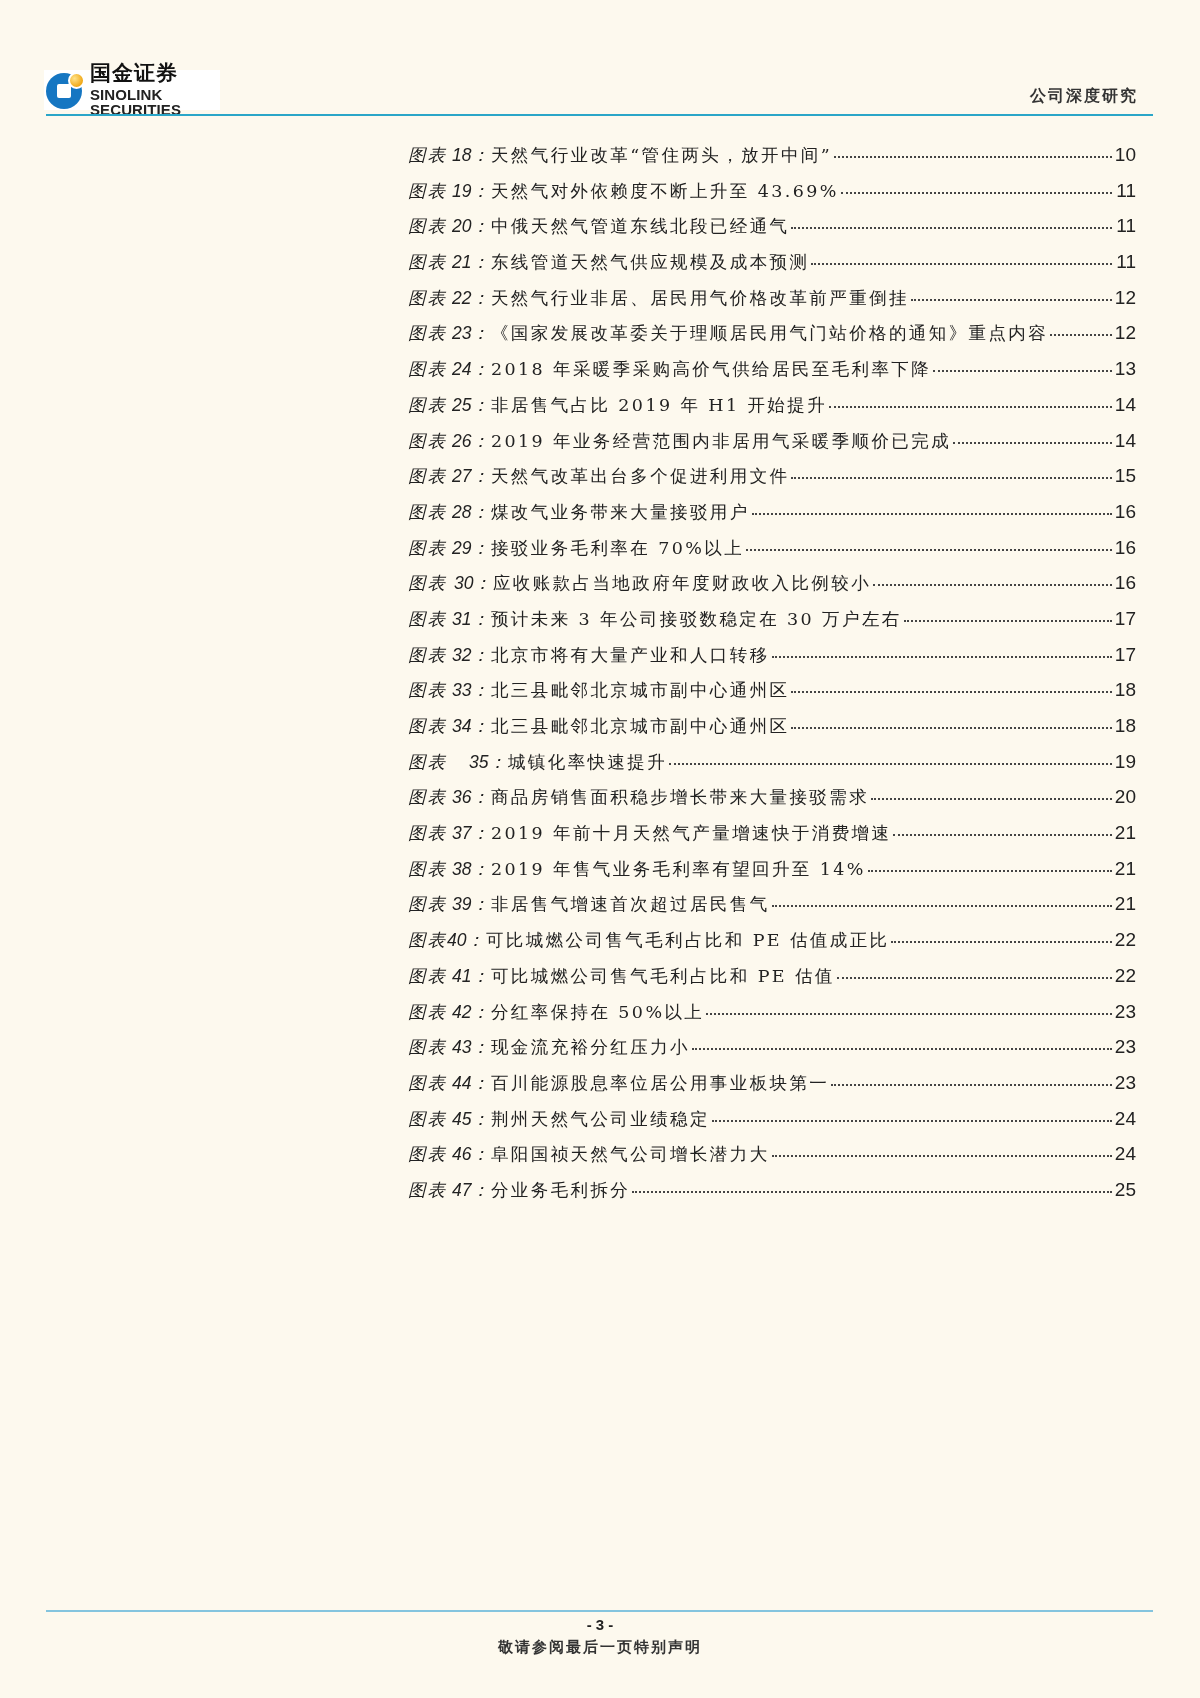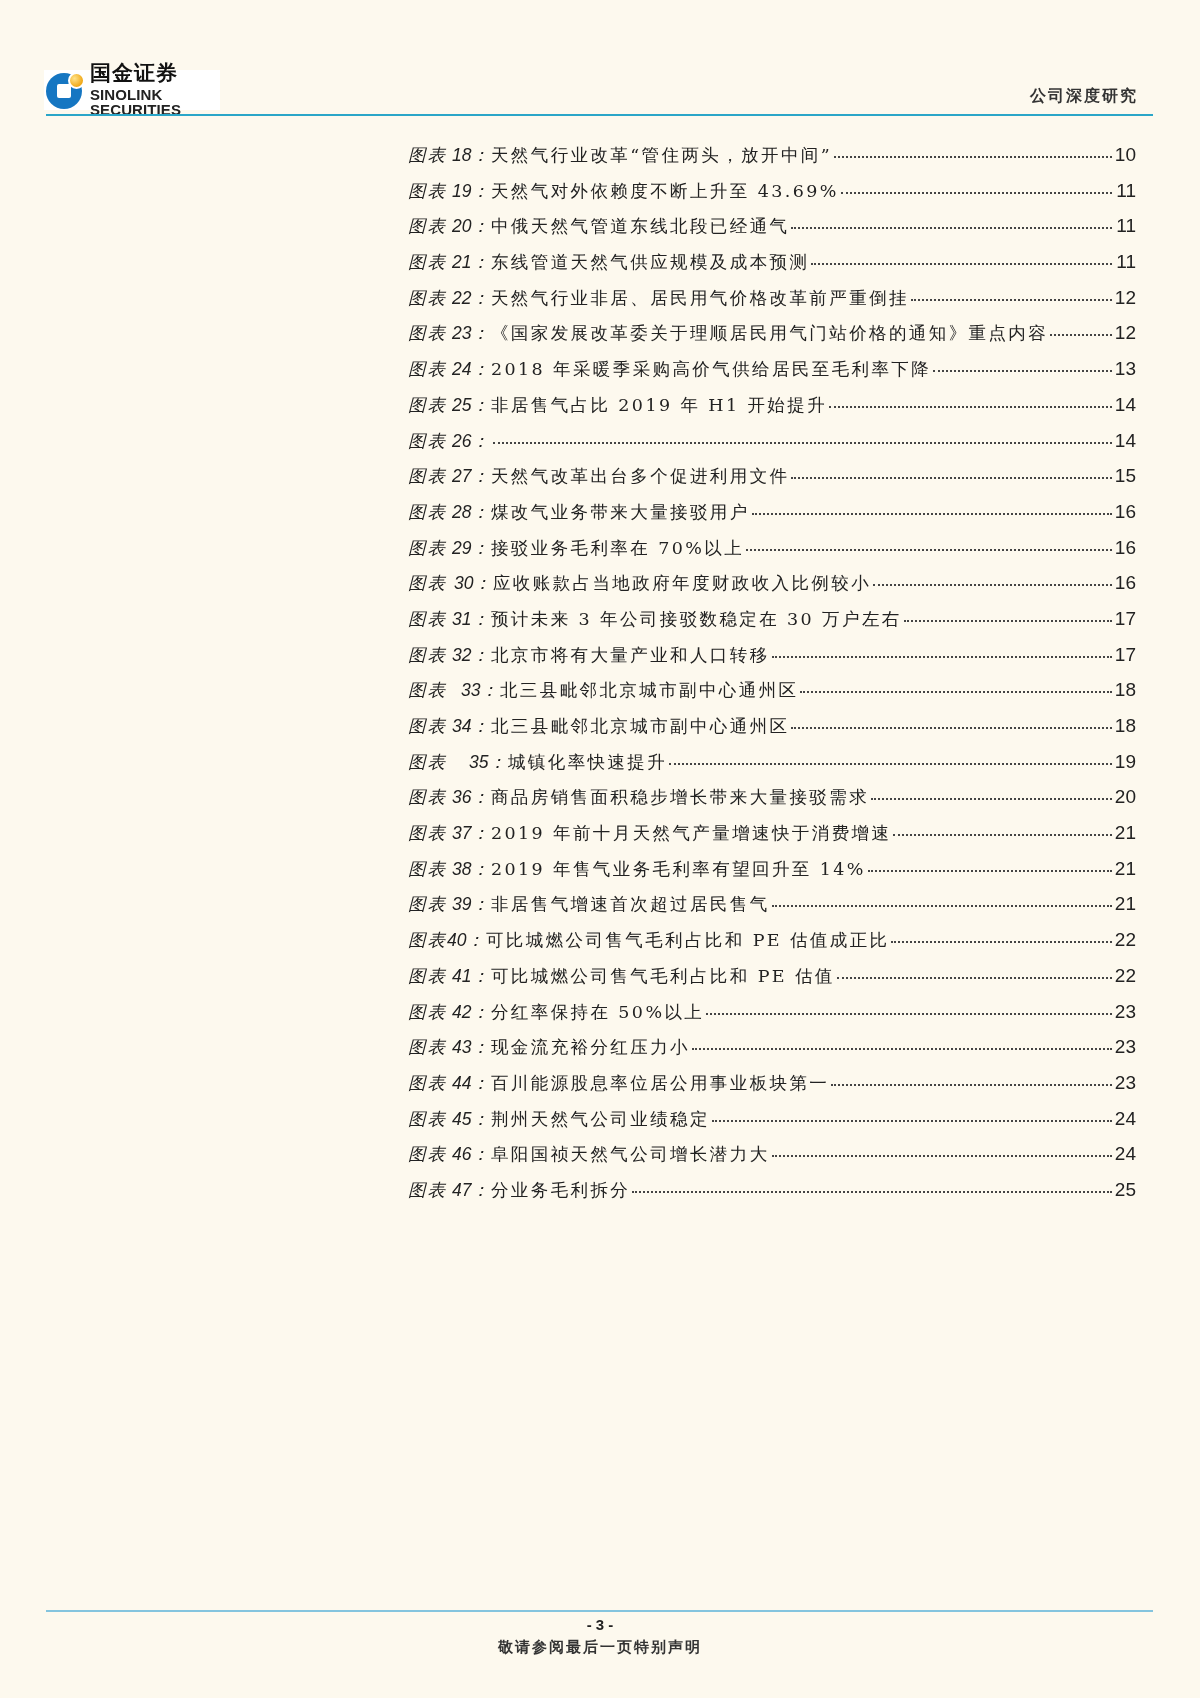--- a/index.html
+++ b/index.html
@@ -240,20 +240,21 @@
       <span class="toc-page">13</span>
     </div>
     <div class="toc-row">
       <span class="toc-label"><span>图表</span><span class="toc-num" style="margin-left: 5px;">25</span><span>：</span></span>
       <span class="toc-title">非居售气占比 2019 年 H1 开始提升</span>
       <span class="toc-leader"></span>
       <span class="toc-page">14</span>
     </div>
     <div class="toc-row">
       <span class="toc-label"><span>图表</span><span class="toc-num" style="margin-left: 5px;">26</span><span>：</span></span>
+      <span class="toc-title">2019 年业务经营范围内非居用气采暖季顺价已完成</span>
       <span class="toc-leader"></span>
       <span class="toc-page">14</span>
     </div>
     <div class="toc-row">
       <span class="toc-label"><span>图表</span><span class="toc-num" style="margin-left: 5px;">27</span><span>：</span></span>
       <span class="toc-title">天然气改革出台多个促进利用文件</span>
       <span class="toc-leader"></span>
       <span class="toc-page">15</span>
     </div>
     <div class="toc-row">
@@ -280,21 +281,21 @@
       <span class="toc-leader"></span>
       <span class="toc-page">17</span>
     </div>
     <div class="toc-row">
       <span class="toc-label"><span>图表</span><span class="toc-num" style="margin-left: 5px;">32</span><span>：</span></span>
       <span class="toc-title">北京市将有大量产业和人口转移</span>
       <span class="toc-leader"></span>
       <span class="toc-page">17</span>
     </div>
     <div class="toc-row">
-      <span class="toc-label"><span>图表</span><span class="toc-num" style="margin-left: 14px;">33</span><span>：</span></span>
+      <span class="toc-label"><span>图表</span><span class="toc-num" style="margin-left: 5px;">33</span><span>：</span></span>
       <span class="toc-title">北三县毗邻北京城市副中心通州区</span>
       <span class="toc-leader"></span>
       <span class="toc-page">18</span>
     </div>
     <div class="toc-row">
       <span class="toc-label"><span>图表</span><span class="toc-num" style="margin-left: 5px;">34</span><span>：</span></span>
       <span class="toc-title">北三县毗邻北京城市副中心通州区</span>
       <span class="toc-leader"></span>
       <span class="toc-page">18</span>
     </div>

